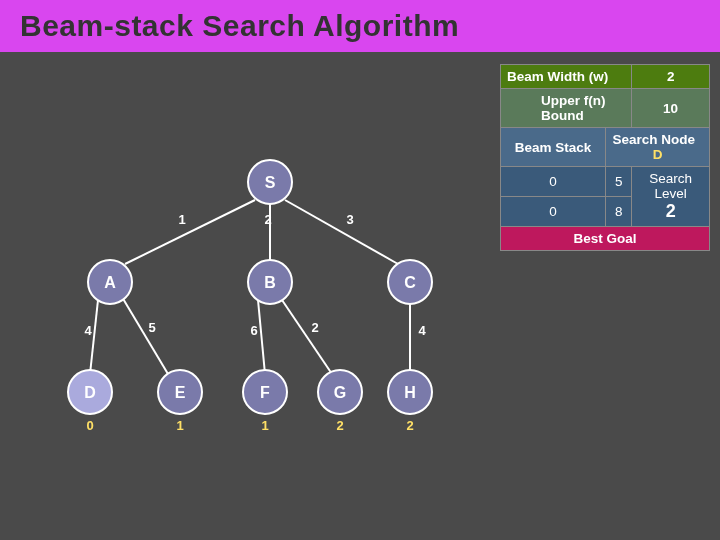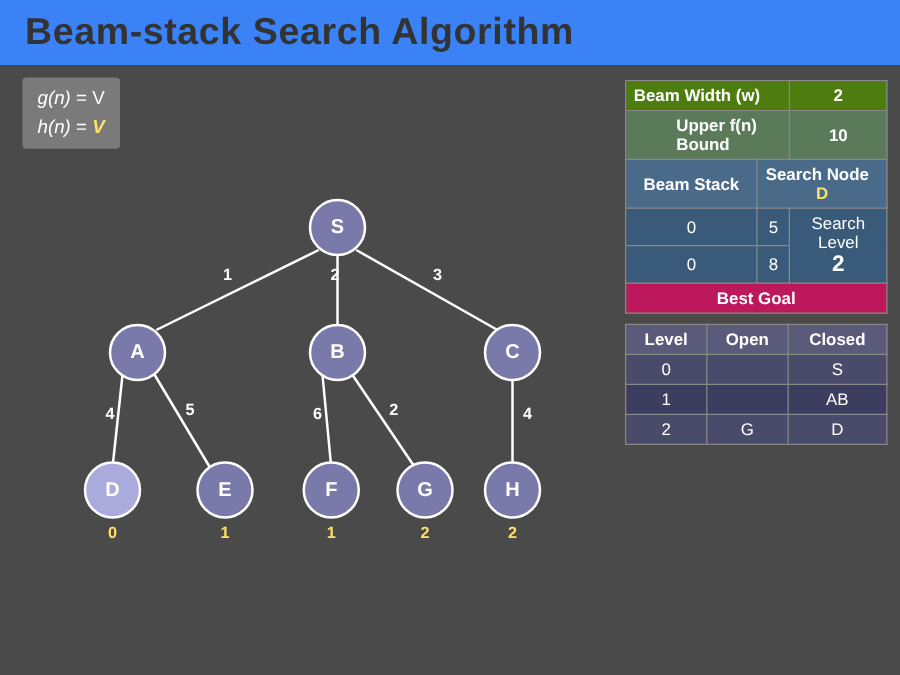--- a/index.html
+++ b/index.html
@@ -7,21 +7,21 @@
       width: 720px;
       height: 540px;
       background: #4a4a4a;
       font-family: Arial, sans-serif;
       overflow: hidden;
       position: relative;
     }
 
     
     .title-bar {
-      background: #3b82f6;
+      background: #d946ef;
       padding: 0 20px;
       height: 52px;
       display: flex;
       align-items: center;
     }
     .title-text {
       font-size: 30px;
       font-weight: bold;
       color: #333;
       letter-spacing: 0.5px;
@@ -170,28 +170,20 @@
 <body>
 
 <div class="title-bar">
   <span class="title-text">Beam-stack Search Algorithm</span>
 </div>
 
 <div class="content">
 
   <div class="tree-area">
 
-    <div class="legend">
-      <div>
-        <span class="italic-label">g(n)</span><span> = V</span>
-      </div>
-      <div>
-        <span class="italic-label">h(n)</span><span> = </span><span style="font-weight:bold;font-style:italic;color:#ffe066;">V</span>
-      </div>
-    </div>
 
     <svg class="tree-svg">
 
       <line class="edge-line" x1="245" y1="68" x2="115" y2="132"></line>
       <text class="edge-label" x="172" y="92">1</text>
 
       <line class="edge-line" x1="260" y1="70" x2="260" y2="132"></line>
       <text class="edge-label" x="258" y="92">2</text>
 
       <line class="edge-line" x1="275" y1="68" x2="388" y2="132"></line>
@@ -278,41 +270,15 @@
         <tr class="row-beam-current-vals">
           <td>0</td>
           <td>8</td>
         </tr>
         <tr class="row-best-goal">
           <td colspan="3">Best Goal</td>
         </tr>
       </tbody>
     </table>
 
-    <table class="bottom-table">
-      <thead>
-        <tr>
-          <th>Level</th>
-          <th>Open</th>
-          <th>Closed</th>
-        </tr>
-      </thead>
-      <tbody id="level-table-body">
-      <tr>
-            <td>0</td>
-            <td></td>
-            <td>S</td>
-          </tr>
-          <tr>
-            <td>1</td>
-            <td></td>
-            <td>AB</td>
-          </tr>
-          <tr>
-            <td>2</td>
-            <td>G</td>
-            <td>D</td>
-          </tr>
-        </tbody>
-    </table>
   </div>
 
 </div>
 
 </body></html>

